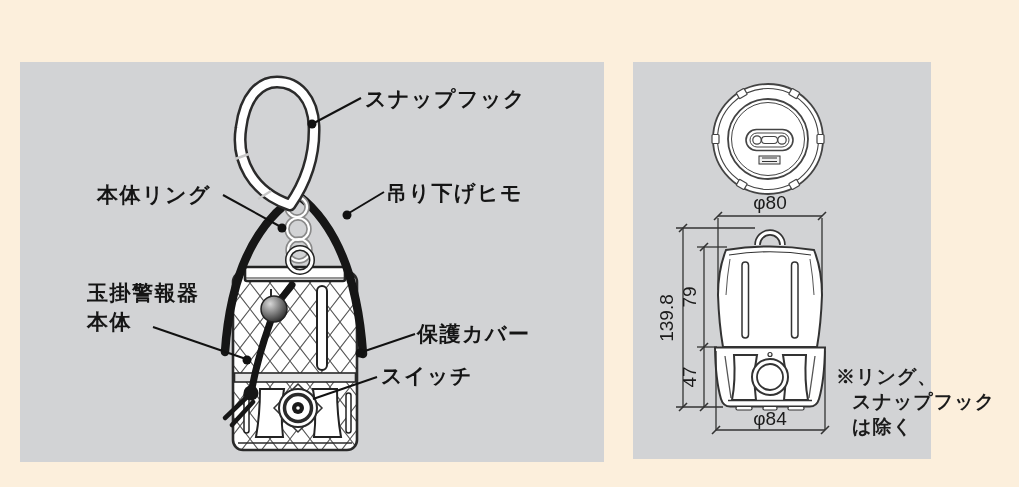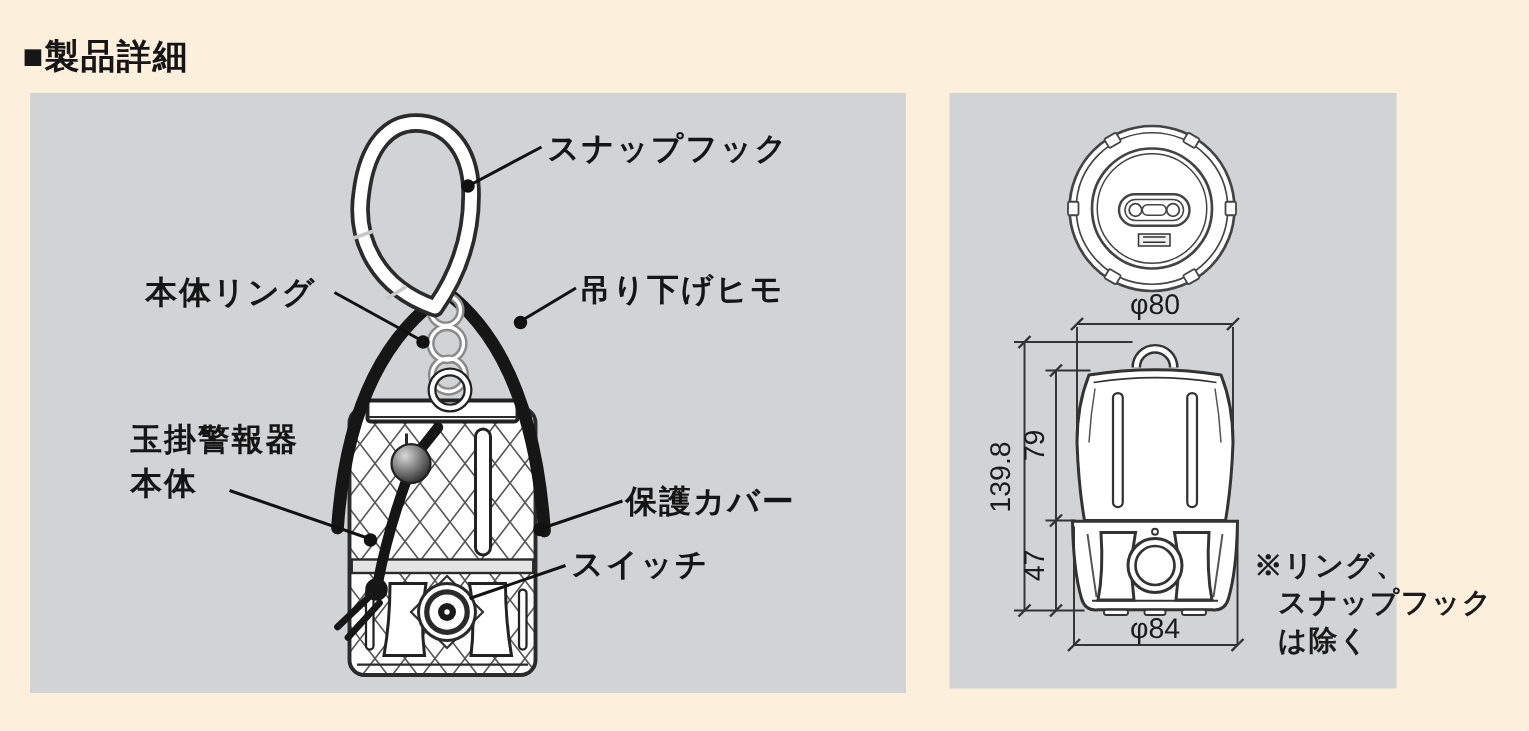--- a/index.html
+++ b/index.html
@@ -16,21 +16,20 @@
   .dim{font-family:"Liberation Sans",sans-serif;font-size:19px;fill:#1b1b1b;}
   .note{font-family:"Liberation Sans",sans-serif;font-weight:bold;font-size:19px;fill:#1b1b1b;letter-spacing:1px;}
   .ink{stroke:#2a2a2a;fill:none;}
   .leader{stroke:#111;stroke-width:2;fill:none;}
 </style>
 </head>
 <body>
 
 <div class="page">
 
-  <div class="hdr hdr-left">■製品詳細</div>
 
   <div class="panel panel-left">
     <svg width="584" height="400" viewBox="0 0 584 400">
       <defs>
         <pattern id="mesh" width="20" height="26" patternUnits="userSpaceOnUse">
           <path d="M0,0 L10,13 L0,26 M20,0 L10,13 L20,26" stroke="#565656" stroke-width="1.1" fill="none"></path>
         </pattern>
         <radialGradient id="ballg" cx="35%" cy="30%" r="75%">
           <stop offset="0%" stop-color="#d8d8d8"></stop>
           <stop offset="55%" stop-color="#7a7a7a"></stop>

